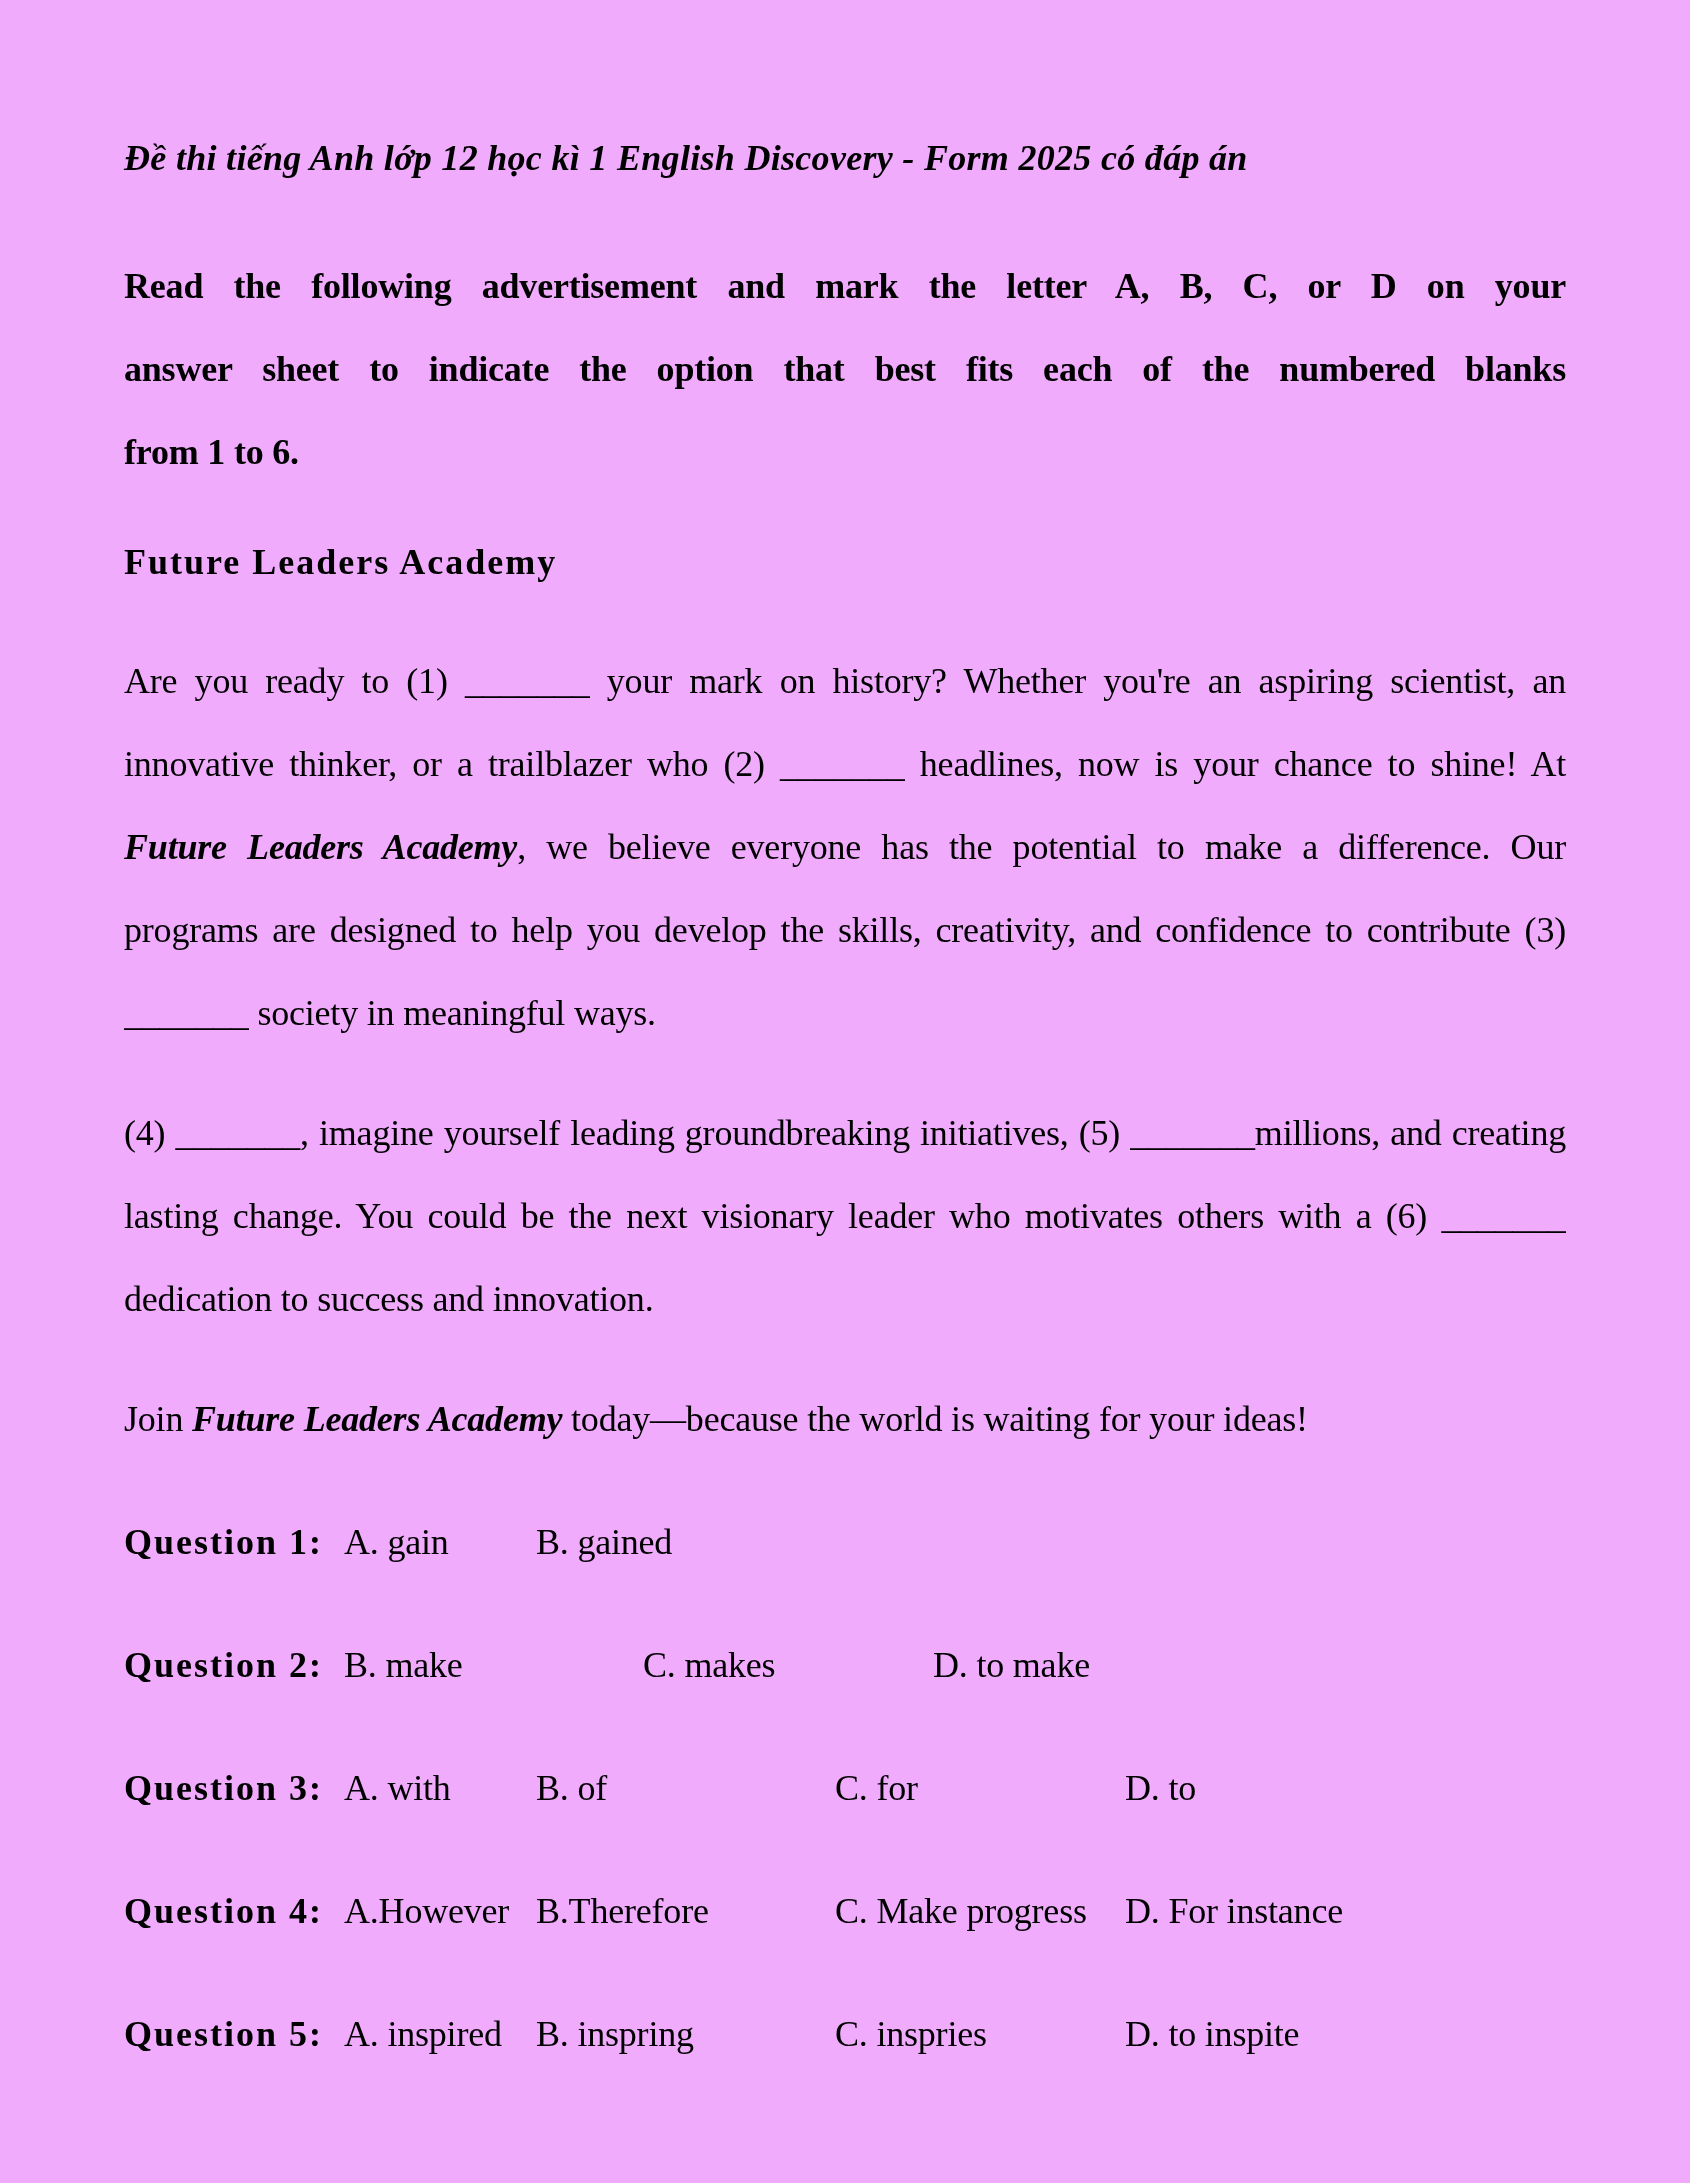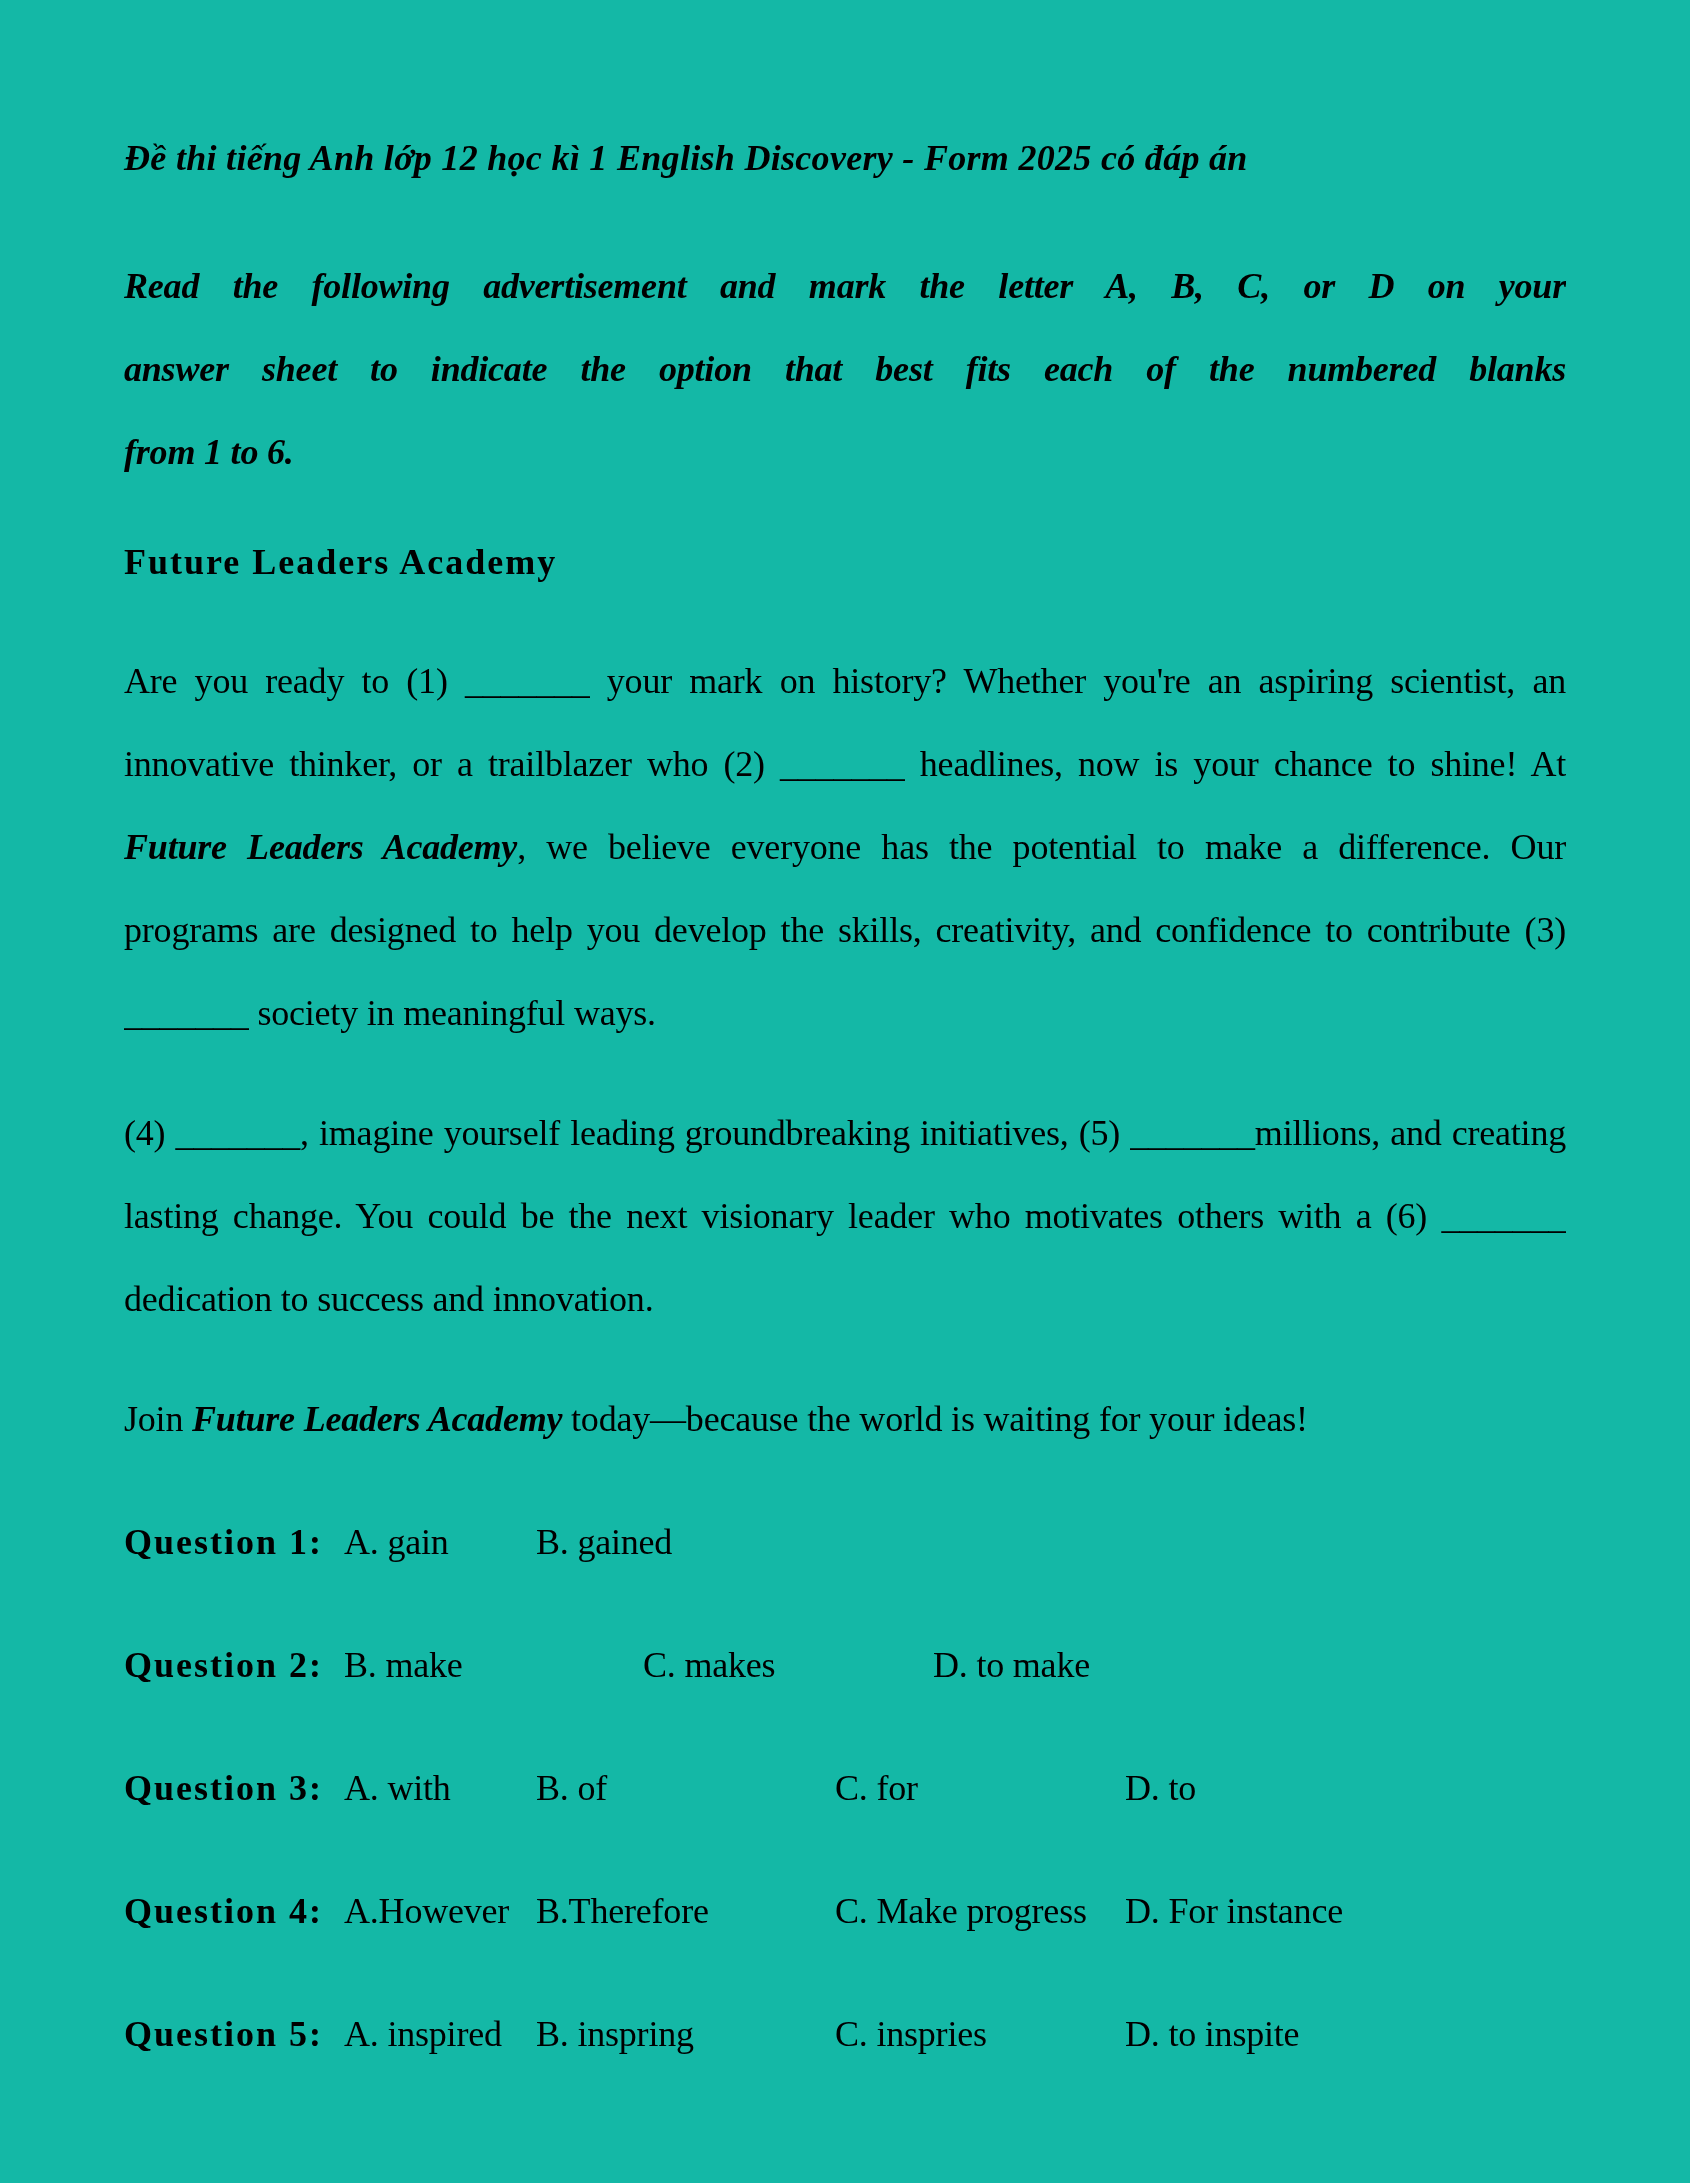--- a/index.html
+++ b/index.html
@@ -6,21 +6,21 @@
     margin: 0;
     padding: 0;
     background: #ffffff;
   }
   .page {
     position: relative;
     box-sizing: border-box;
     width: 1690px;
     height: 2183px;
     padding: 136px 124px 0 124px;
-    background: #14b8a6;
+    background: #f0abfc;
     color: #000000;
     font-family: "Liberation Serif", "DejaVu Serif", serif;
     overflow: hidden;
   }
   .doc-title {
     margin: 0 0 64px 0;
     font-size: 36px;
     line-height: 45px;
     font-weight: bold;
     font-style: italic;
@@ -30,21 +30,21 @@
     font-size: 36px;
     line-height: 83px;
     letter-spacing: -0.2px;
     overflow: hidden;
     max-height: 83px;
   }
   .j {
     text-align: justify;
     text-align-last: justify;
   }
-  .intro { margin: 0; font-style: italic; }
+  .intro { margin: 0; }
   .intro .jline { font-weight: bold; }
   .heading {
     margin: 26.5px 0 0 0;
     font-size: 36px;
     line-height: 83px;
     font-weight: bold;
     letter-spacing: 2px;
   }
   .para { margin: 36px 0 0 0; }
   .para-2 { margin-top: 37px; }

